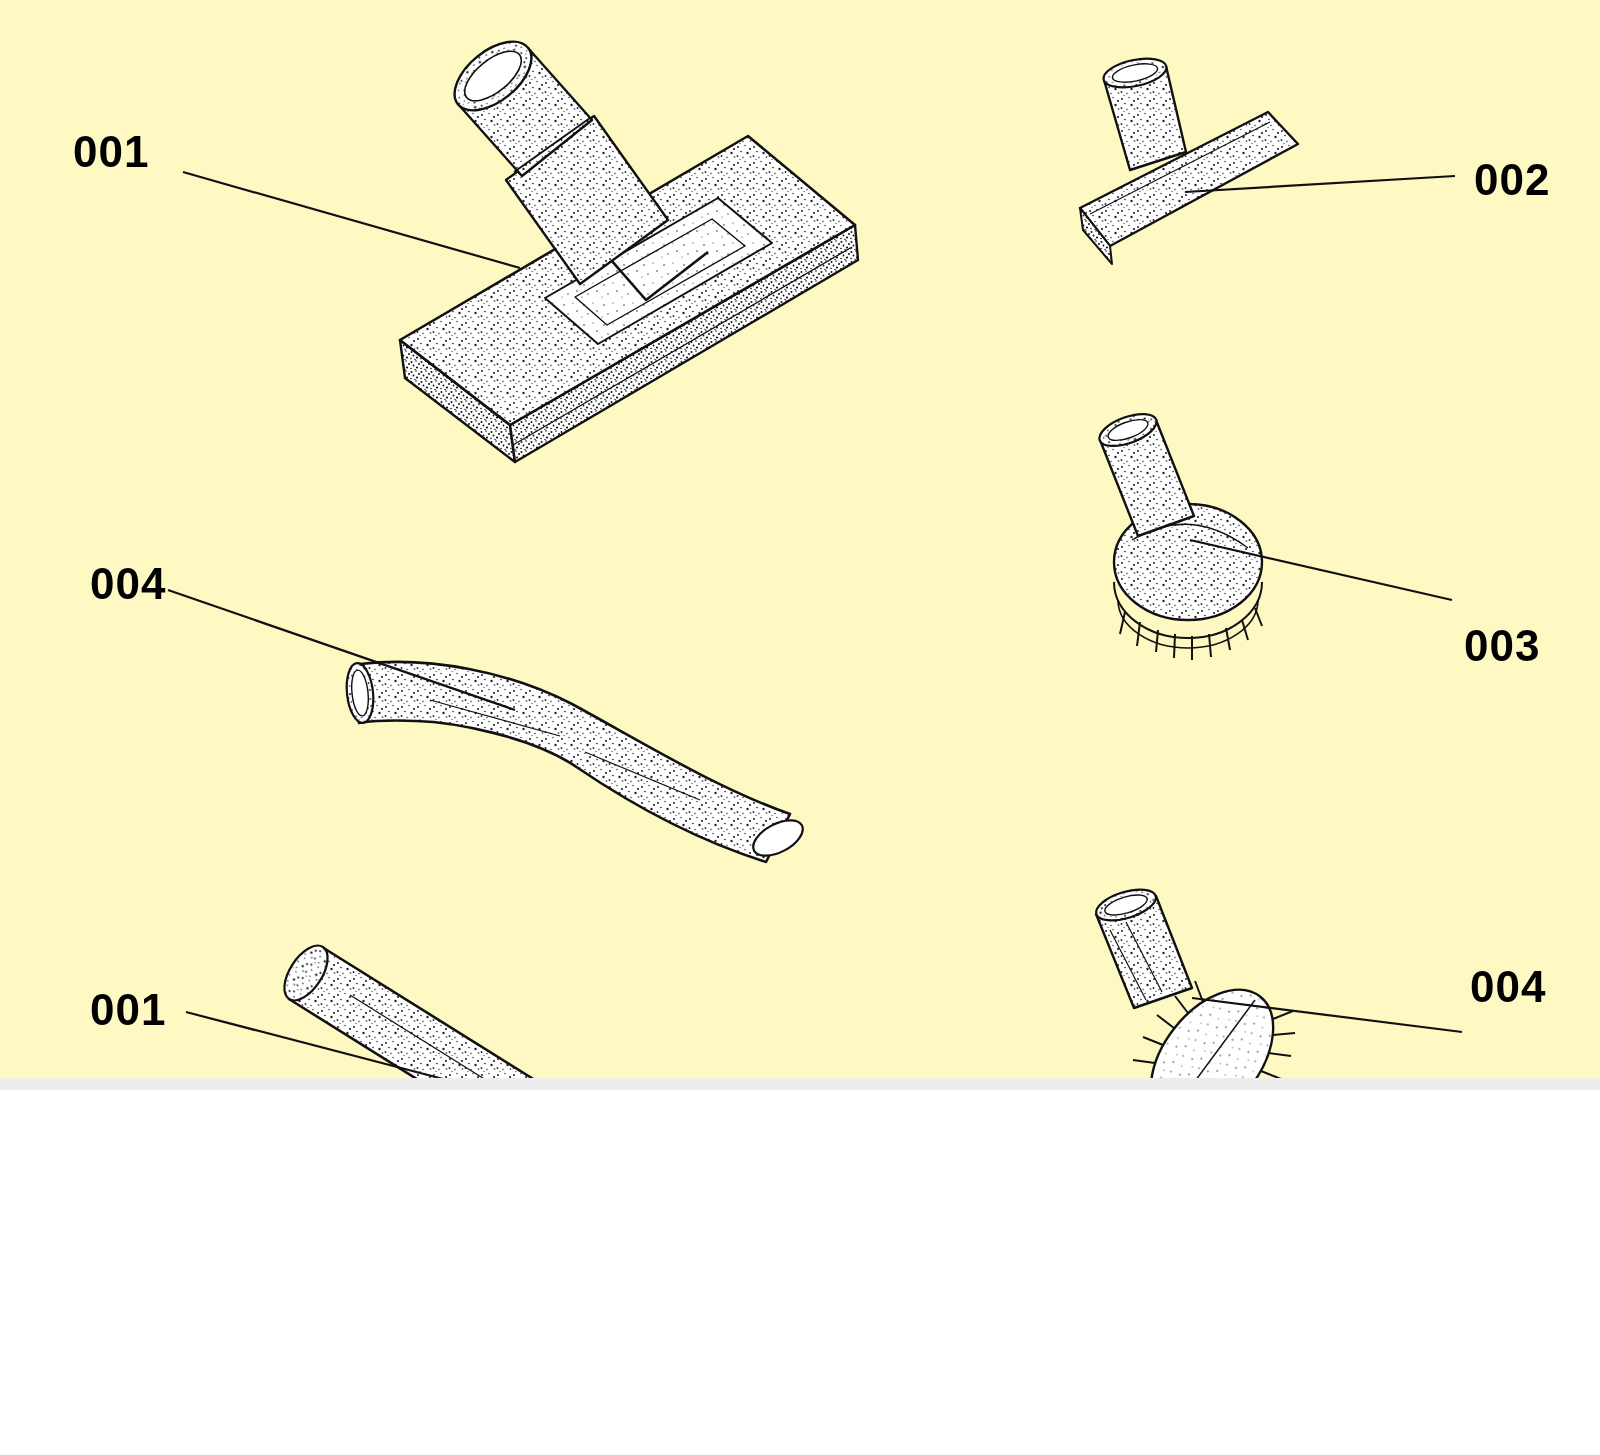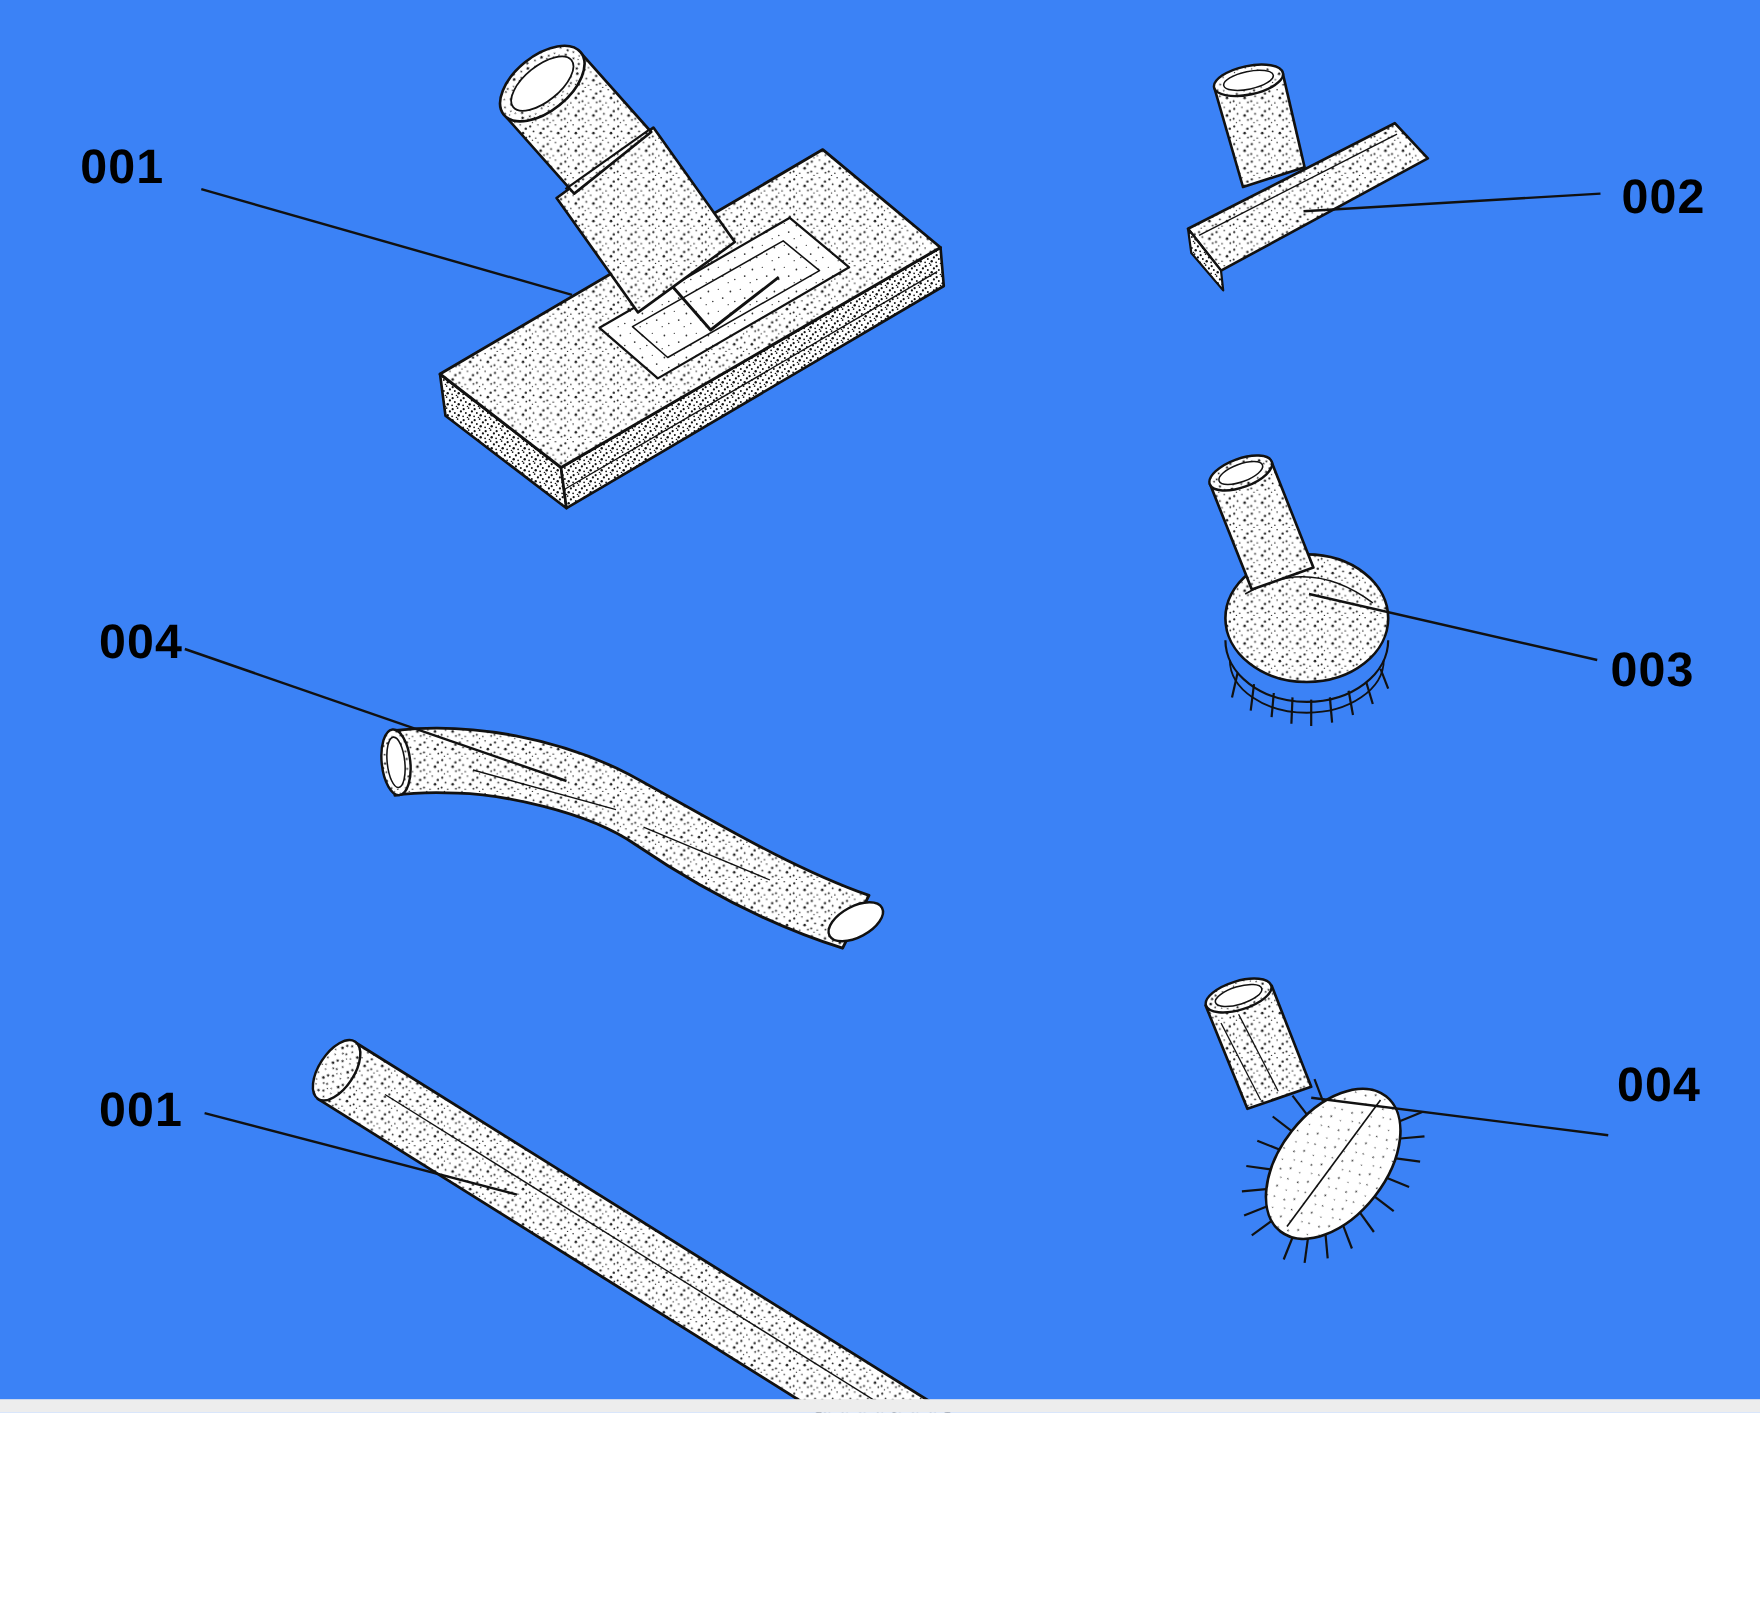--- a/index.html
+++ b/index.html
@@ -1,20 +1,20 @@
 <!DOCTYPE html>
 <html><head>
 <meta charset="utf-8">
 <style>
   html, body { margin: 0; padding: 0; background: #ffffff; }
   #stage {
     position: relative;
     width: 1600px;
-    height: 1284px;
-    background: #3b82f6;
+    height: 1090px;
+    background: #fef9c3;
     overflow: hidden;
     font-family: "Liberation Sans", sans-serif;
   }
   #stage svg { position: absolute; left: 0; top: 0; }
   .part-label {
     position: absolute;
     font-family: "Liberation Sans", sans-serif;
     font-weight: 700;
     font-size: 44px;
     line-height: 1;
@@ -196,19 +196,19 @@
       <line x1="1455" y1="176" x2="1185" y2="192"></line>
       <line x1="1452" y1="600" x2="1190" y2="540"></line>
       <line x1="1462" y1="1032" x2="1192" y2="998"></line>
       <line x1="168" y1="590" x2="515" y2="710"></line>
       <line x1="186" y1="1012" x2="470" y2="1086"></line>
     </g>
   </svg>
 
   <div class="part-label" style="left:73px;  top:130px">001</div>
   <div class="part-label" style="left:1474px; top:158px">002</div>
-  <div class="part-label" style="left:1464px; top:588px">003</div>
+  <div class="part-label" style="left:1464px; top:624px">003</div>
   <div class="part-label" style="left:1470px; top:965px">004</div>
   <div class="part-label" style="left:90px;  top:562px">004</div>
   <div class="part-label" style="left:90px;  top:988px">001</div>
 
   <div class="bottom-strip"></div>
 </div>
 
 </body></html>

